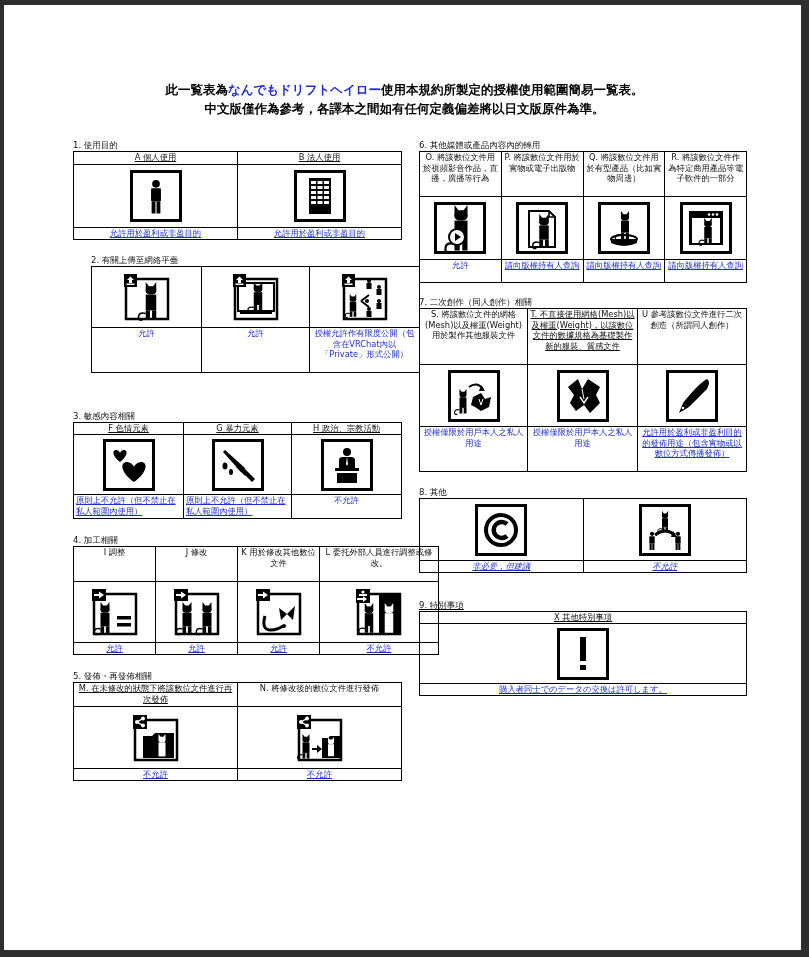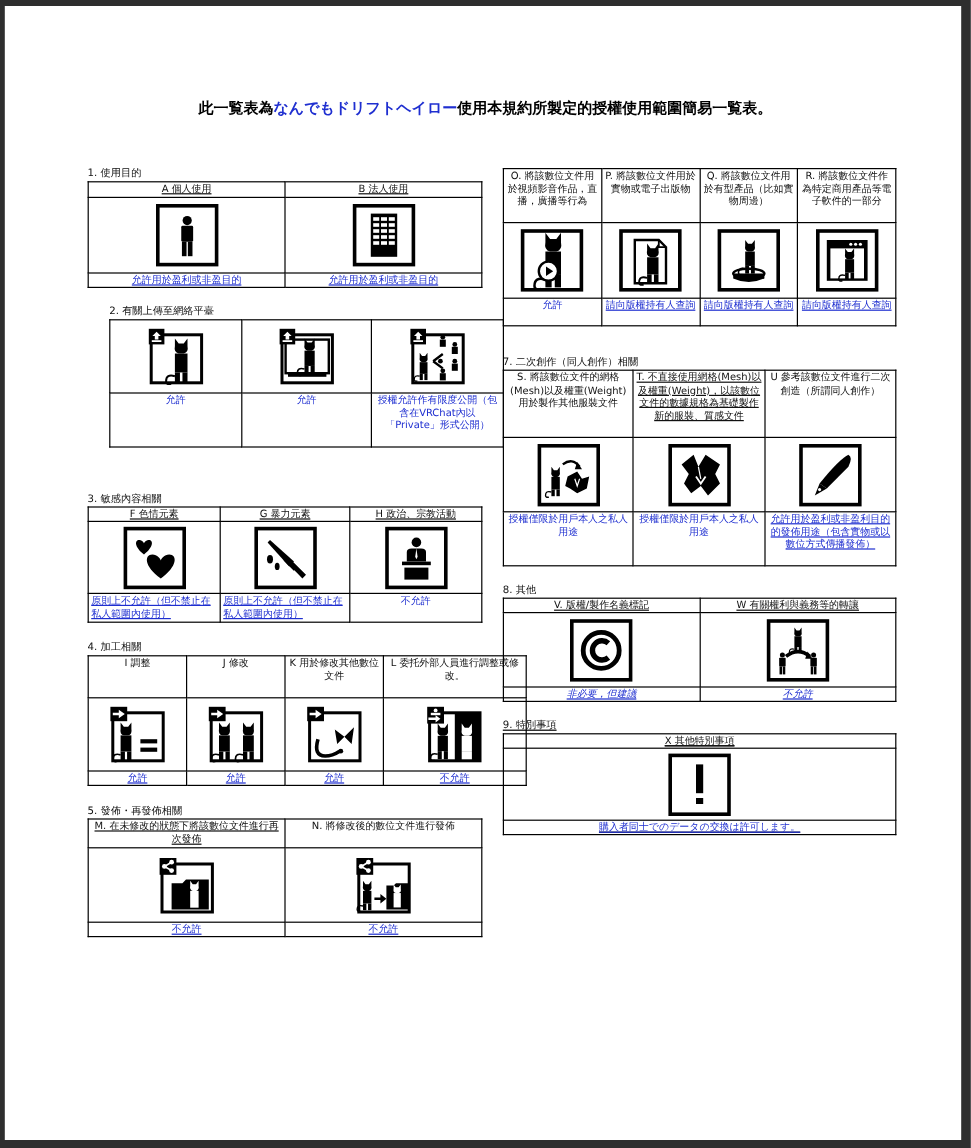--- a/index.html
+++ b/index.html
@@ -23,20 +23,21 @@
          position:relative; background:#fff; vertical-align:middle; }
   .ico svg { position:absolute; left:0; top:0; width:100%; height:100%; }
 </style>
 </head>
 <body>
 
 <div class="page"></div>
 
 <div class="title">
   <div><span>此一覧表為</span><span class="brand">なんでもドリフトヘイロー</span><span>使用本規約所製定的授權使用範圍簡易一覧表。</span></div>
+  <div>中文版僅作為參考，各譯本之間如有任何定義偏差將以日文版原件為準。</div>
 </div>
 
 <svg width="0" height="0" style="position:absolute">
   <defs>
     <g id="cat">
       <path d="M-5,-14 L-5,-20 L-2,-16 L2,-16 L5,-20 L5,-14 Q6,-9 2,-8 L-2,-8 Q-6,-9 -5,-14Z" fill="#000"></path>
       <rect x="-5" y="-8" width="10" height="15" fill="#000"></rect>
       <rect x="-5" y="7" width="4" height="8" fill="#000"></rect>
       <rect x="1" y="7" width="4" height="8" fill="#000"></rect>
       <path d="M-5,10 Q-12,8 -12,14 Q-12,17 -8,16" stroke="#000" stroke-width="1.6" fill="none"></path>
@@ -291,20 +292,21 @@
     </tr>
     <tr class="ftr" style="height:12px;">
       <td class="u"><span>不允許</span></td>
       <td class="u"><span>不允許</span></td>
     </tr>
   </tbody>
     </table>
 </div>
 
 <div class="sec" style="left:419px; top:140px;">
+  <div class="sec-label">6. 其他媒體或產品內容內的轉用</div>
   <table class="lic" style="width:328px;">
     <tbody>
         <tr class="hdr" style="height:45px;">
       <td><span>O. 將該數位文件用於視頻影音作品，直播，廣播等行為</span></td>
       <td><span>P. 將該數位文件用於實物或電子出版物</span></td>
       <td><span>Q. 將該數位文件用於有型產品（比如實物周邊）</span></td>
       <td><span>R. 將該數位文件作為特定商用產品等電子軟件的一部分</span></td>
     </tr>
     <tr class="img" style="height:63px;">
       <td><span class="ico"><svg viewBox="0 0 46 46">
@@ -380,24 +382,20 @@
       <td class="u"><span>允許用於盈利或非盈利目的的發佈用途（包含實物或以數位方式傳播發佈）</span></td>
     </tr>
   </tbody>
     </table>
 </div>
 
 <div class="sec" style="left:419px; top:487px;">
   <div class="sec-label">8. 其他</div>
   <table class="lic" style="width:328px;">
     <tbody>
-        <tr class="hdr" style="height:12px;">
-      <td class="u"><span>V. 版權/製作名義標記</span></td>
-      <td class="u"><span>W 有關權利與義務等的轉讓</span></td>
-    </tr>
     <tr class="img" style="height:62px;">
       <td><span class="ico"><svg viewBox="0 0 46 46">
                 <circle cx="23" cy="23" r="15" fill="none" stroke="#000" stroke-width="4"></circle>
                 <path d="M29,17 A8,8 0 1 0 29,29" fill="none" stroke="#000" stroke-width="4.5"></path>
               </svg></span></td>
       <td><span class="ico"><svg viewBox="0 0 46 46">
                 <use href="#cat" transform="translate(23,16) scale(0.6)"></use>
                 <path d="M13,28 Q23,20 33,28" stroke="#000" stroke-width="3" fill="none"></path>
                 <path d="M31,24 L35,30 L29,30Z" fill="#000"></path>
                 <use href="#person" transform="translate(10,34) scale(0.6)"></use>

